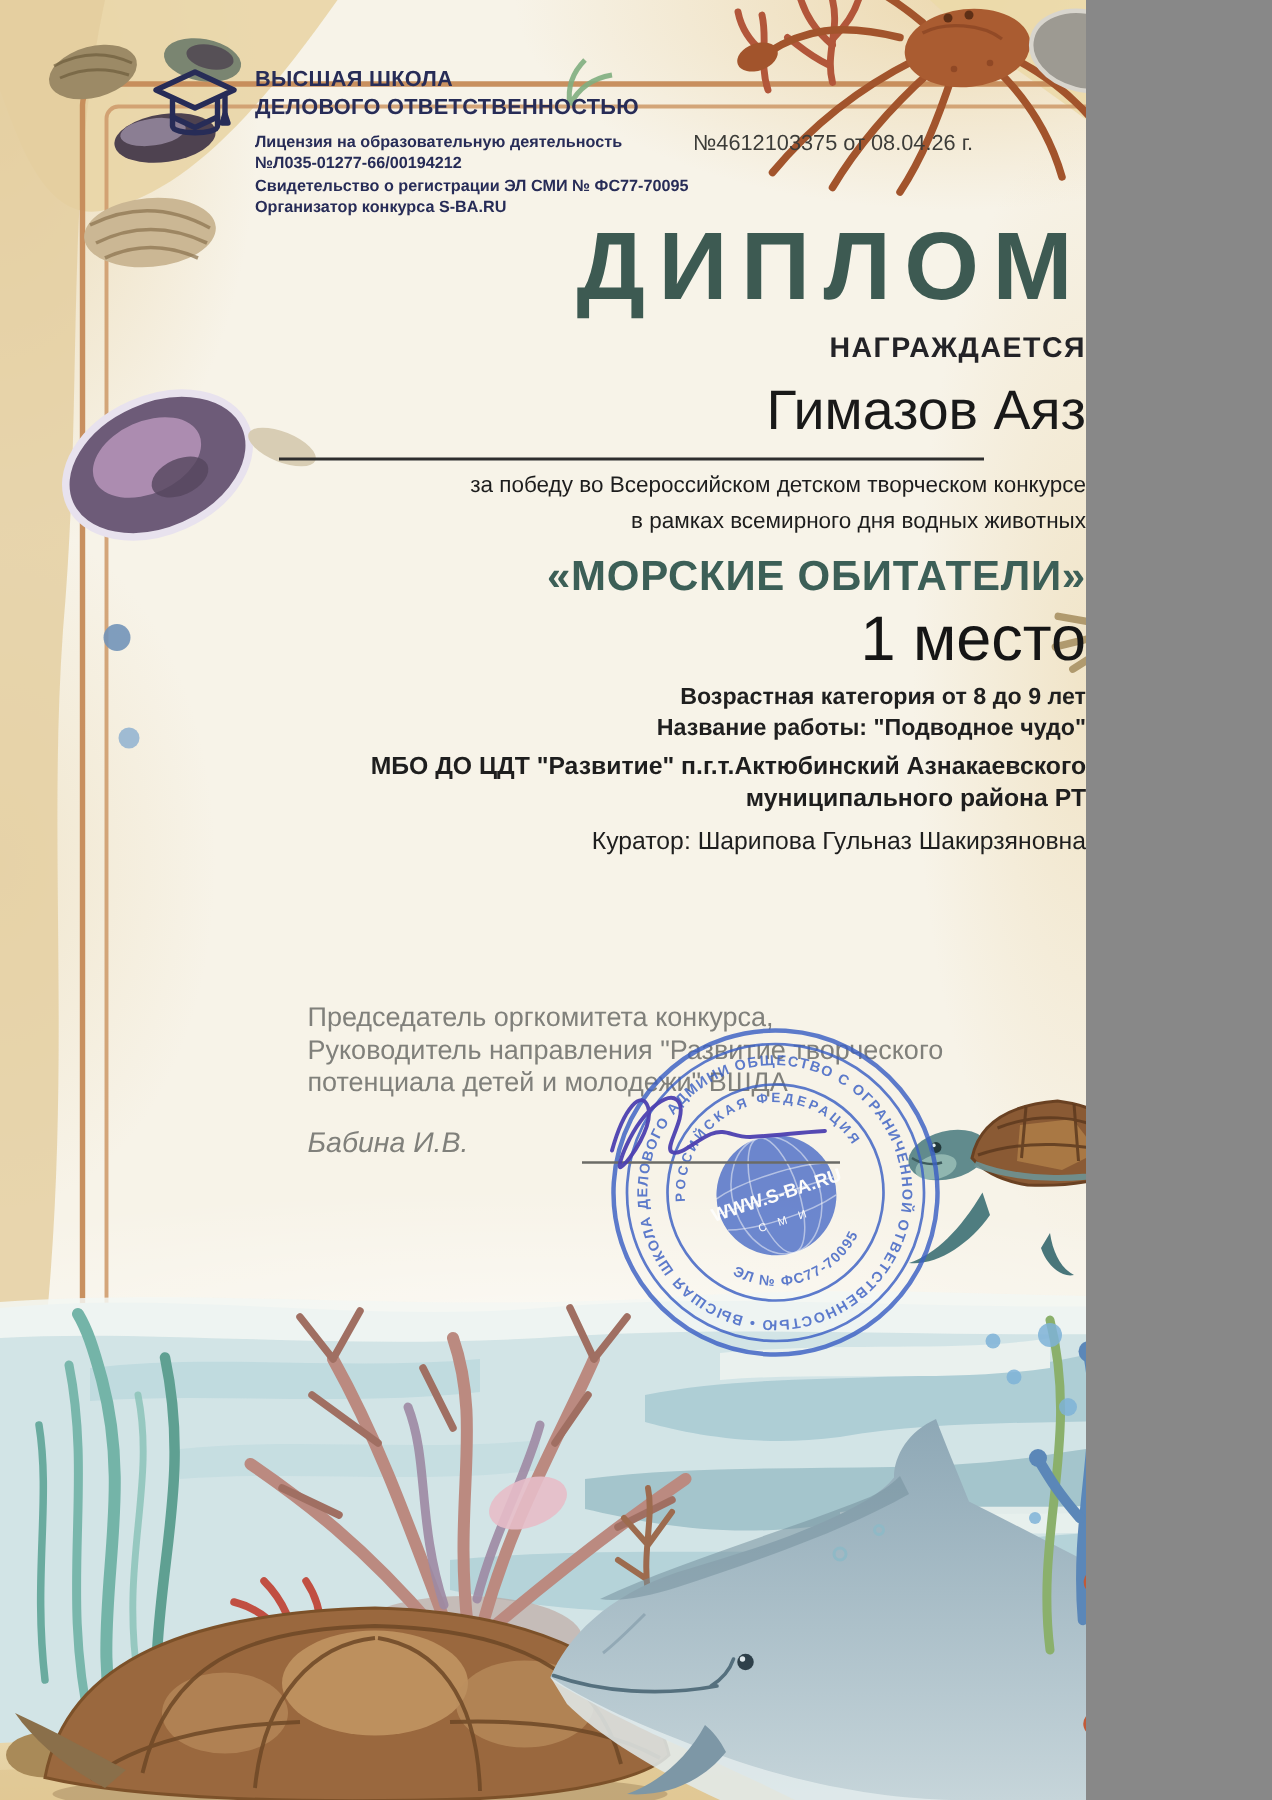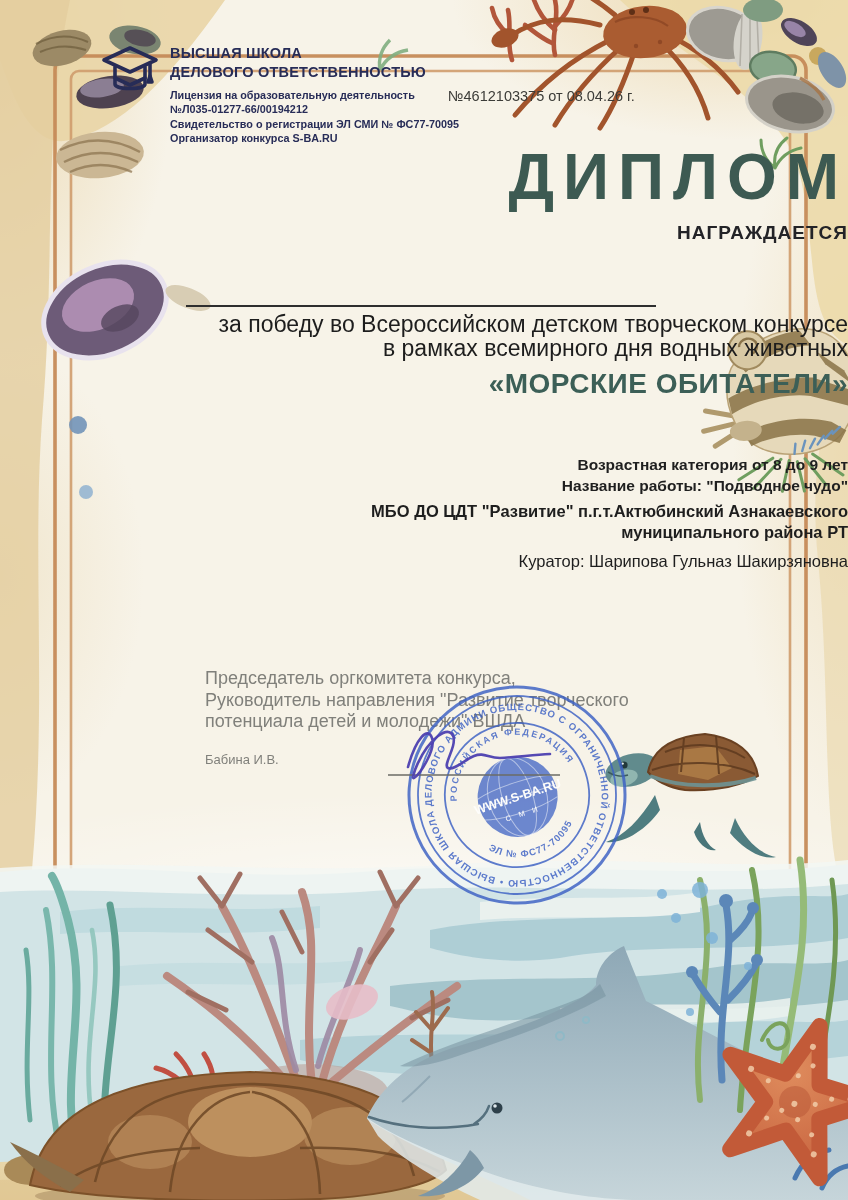--- a/index.html
+++ b/index.html
@@ -1,53 +1,53 @@
 <!DOCTYPE html>
 <html><head>
 <meta charset="utf-8">
 <style>
   html,body{margin:0;padding:0;background:#888;}
   .page{
-    position:relative;width:848px;height:1200px;overflow:hidden;
+    position:relative;width:724px;height:1200px;overflow:hidden;
     font-family:"Liberation Sans",sans-serif;color:#1d1d1b;
     background:
       radial-gradient(ellipse 420px 200px at 88% 0%, rgba(228,196,132,.55), transparent 70%),
       radial-gradient(ellipse 240px 420px at 0% 6%, rgba(226,198,140,.55), transparent 72%),
       radial-gradient(ellipse 160px 520px at 100% 38%, rgba(231,206,152,.40), transparent 72%),
       radial-gradient(ellipse 200px 320px at 0% 48%, rgba(228,204,152,.33), transparent 72%),
       radial-gradient(ellipse 680px 120px at 50% 74%, rgba(255,255,255,.5), transparent 80%),
       #f7f3e8;
   }
   .abs{position:absolute;}
   .ctr{left:0;right:0;text-align:right;}
   svg{display:block;}
   .deco-layer{position:absolute;inset:0;z-index:0;}
   .txt-layer{position:absolute;inset:0;z-index:1;}
 
   .logo-row{position:absolute;left:100px;top:44px;display:flex;align-items:flex-start;}
   .org-block{margin-left:10px;}
   .org-name{font-weight:bold;font-size:14.5px;line-height:1.28;color:#272c57;letter-spacing:.2px;}
   .license{margin-top:7px;font-weight:bold;font-size:10.8px;line-height:1.32;color:#272c57;}
-  .doc-number{position:absolute;left:448px;top:88px;font-size:14.5px;color:#3c3c38;}
+  .doc-number{position:absolute;left:462px;top:88px;font-size:14.5px;color:#3c3c38;}
 
   .title{top:140px;font-size:64px;font-weight:bold;letter-spacing:9px;color:#3d5a52;}
   .awarded{top:222px;font-size:19px;letter-spacing:1px;color:#232327;font-weight:bold;}
   .recipient{top:253px;font-size:37px;color:#191919;}
   .name-underline{position:absolute;left:186px;top:305px;width:470px;border-top:2px solid #2e2e2e;}
-  .reason{top:312px;font-size:23px;line-height:24px;color:#1d1d1d;}
+  .reason{top:312px;font-size:15px;line-height:24px;color:#1d1d1d;}
   .contest{top:368px;font-size:28px;font-weight:bold;letter-spacing:.5px;color:#3c5f57;}
   .place{top:402px;font-size:42px;color:#151515;}
   .detail-sm{font-size:15.5px;font-weight:bold;color:#1f1f1f;}
   .age{top:456px;padding-left:20px;}
   .work{top:477px;}
   .school{top:501px;font-size:16.5px;font-weight:bold;line-height:21px;color:#1e1e1e;}
   .curator{top:552px;font-size:16.5px;font-weight:normal;color:#1e1e1e;}
 
   .sig-block{position:absolute;left:205px;top:668px;width:430px;font-size:18px;line-height:21.5px;color:#80807b;text-align:left;}
-  .sig-name{position:absolute;left:205px;top:752px;font-size:13px;color:#80807b;}
+  .sig-name{position:absolute;left:205px;top:752px;font-size:19px;color:#80807b;font-style:italic;}
 
   .stamp{position:absolute;left:395px;top:678px;width:245px;height:235px;z-index:2;opacity:.82;}
   .signature-svg{position:absolute;left:380px;top:712px;width:200px;height:80px;z-index:3;}
 </style>
 </head>
 <body>
 
 <div class="page">
 
   <svg class="deco-layer" width="848" height="1200" viewBox="0 0 848 1200" aria-hidden="true">
@@ -335,26 +335,28 @@
           <div>Свидетельство о регистрации ЭЛ СМИ № ФС77-70095</div>
           <div>Организатор конкурса S-BA.RU</div>
         </div>
       </div>
     </div>
 
     <div class="doc-number">№4612103375 от 08.04.26 г.</div>
 
     <div class="abs ctr title">ДИПЛОМ</div>
     <div class="abs ctr awarded">НАГРАЖДАЕТСЯ</div>
+    <div class="abs ctr recipient">Гимазов Аяз</div>
     <div class="name-underline"></div>
     <div class="abs ctr reason">
       <div>за победу во Всероссийском детском творческом конкурсе</div>
       <div>в рамках всемирного дня водных животных</div>
     </div>
     <div class="abs ctr contest">«МОРСКИЕ ОБИТАТЕЛИ»</div>
+    <div class="abs ctr place">1 место</div>
     <div class="abs ctr detail-sm age">Возрастная категория от 8 до 9 лет</div>
     <div class="abs ctr detail-sm work">Название работы: "Подводное чудо"</div>
     <div class="abs ctr school">
       <div>МБО ДО ЦДТ "Развитие" п.г.т.Актюбинский Азнакаевского</div>
       <div>муниципального района РТ</div>
     </div>
     <div class="abs ctr curator">Куратор: Шарипова Гульназ Шакирзяновна</div>
 
     <div class="sig-block">
       <div>Председатель оргкомитета конкурса,</div>

